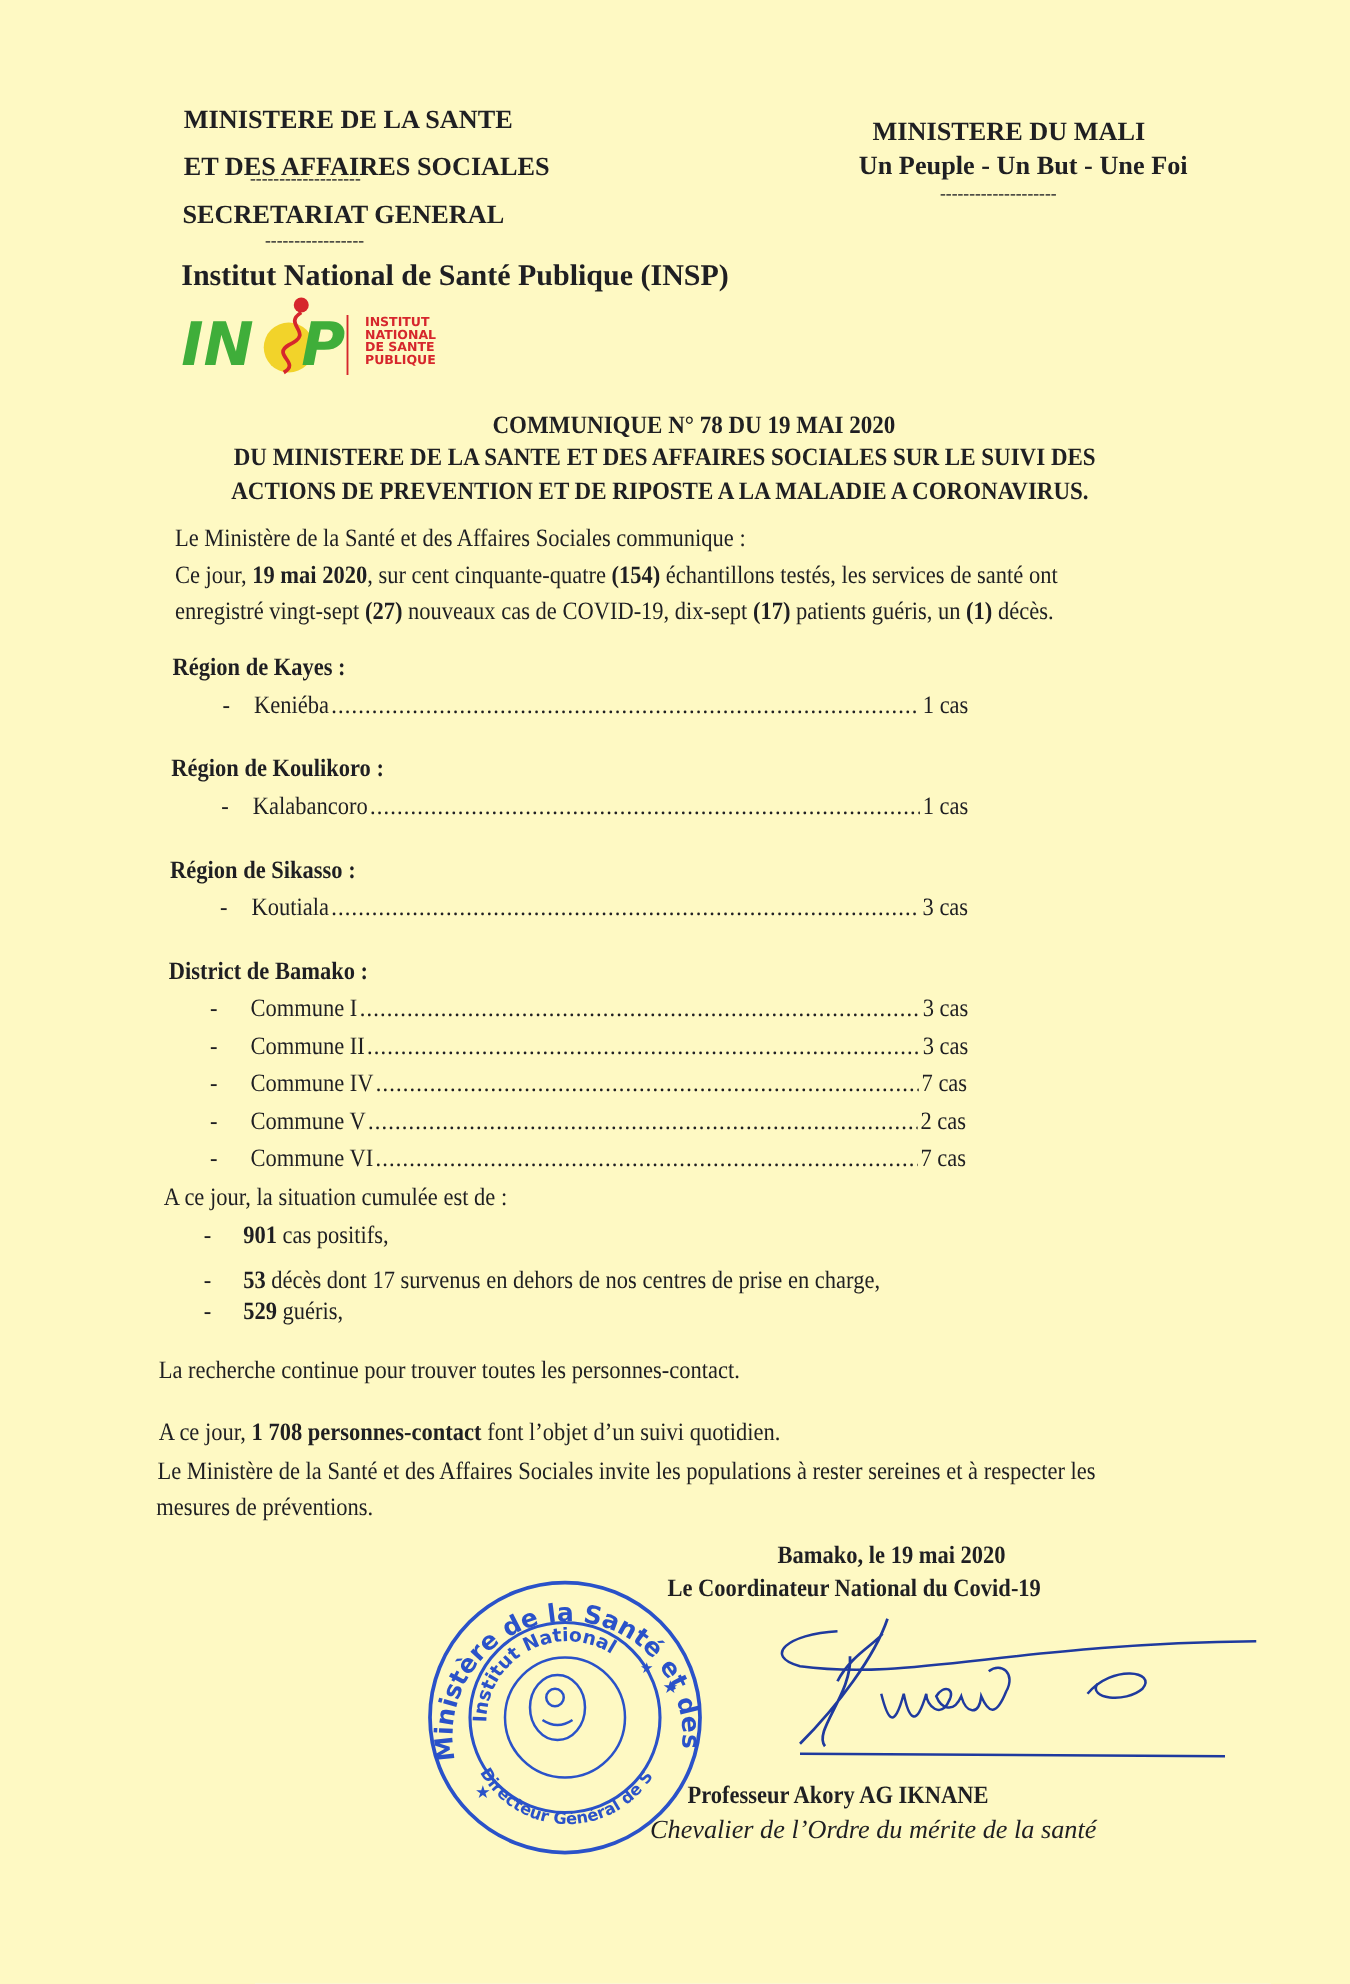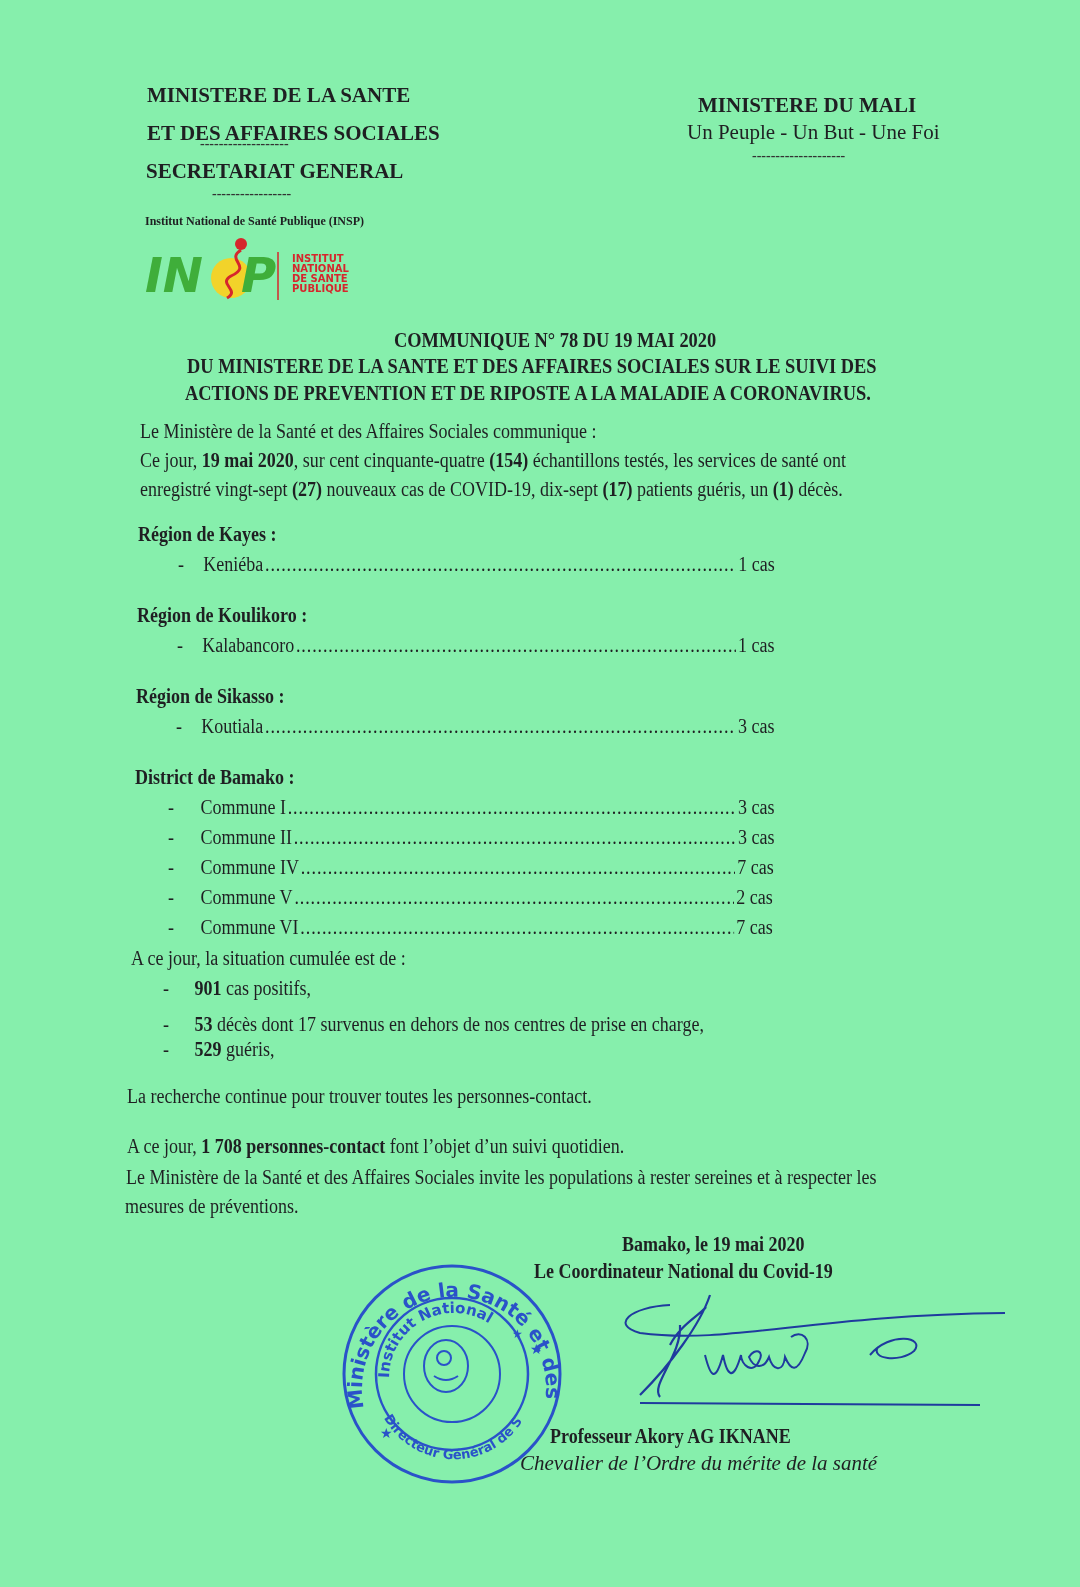--- a/index.html
+++ b/index.html
@@ -1,20 +1,20 @@
 <!DOCTYPE html>
 <html><head>
 <meta charset="utf-8">
 <style>
   html, body { margin:0; padding:0; }
   body {
     width:1080px; height:1587px; background:#f6f6f4; position:relative; overflow:hidden;
     font-family:"Liberation Serif","DejaVu Serif",serif; color:#1f1f22;
   }
-  .page { position:absolute; left:0; top:0; width:1080px; height:1587px; background:#86efac; }
+  .page { position:absolute; left:0; top:0; width:1080px; height:1587px; background:#fef9c3; }
   .abs { position:absolute; white-space:nowrap; }
   .hdr { font-weight:bold; font-size:21px; line-height:26px; }
   .dash { font-weight:bold; font-size:14px; letter-spacing:0; color:#333; }
   .title { font-weight:bold; font-size:20px; line-height:26px; text-align:center; transform:scaleX(0.92); transform-origin:left top; }
   .body { font-size:20px; line-height:27px; transform:scaleX(0.9); transform-origin:left top; }
   .region { font-weight:bold; font-size:20px; transform:scaleX(0.9); transform-origin:left top; }
   .row { position:absolute; display:flex; align-items:baseline; font-size:20px; transform:scaleX(0.9); transform-origin:left top; }
   .row .bullet { width:28px; }
   .row .dots { flex:1; overflow:hidden; white-space:nowrap; letter-spacing:1px; margin:0 2px; }
   .row .dots::after { content:"........................................................................................................................................................"; }
@@ -26,41 +26,41 @@
 </head>
 <body>
 
 <div class="page">
 
   <div class="abs hdr" style="left:147px;top:82px;">MINISTERE DE LA SANTE</div>
   <div class="abs hdr" style="left:147px;top:120px;">ET DES AFFAIRES SOCIALES</div>
   <div class="abs dash" style="left:200px;top:136px;">-------------------</div>
   <div class="abs hdr" style="left:146px;top:158px;">SECRETARIAT GENERAL</div>
   <div class="abs dash" style="left:212px;top:186px;">-----------------</div>
-  <div class="abs hdr" style="left:145px;top:208px;font-size:12px;">Institut National de Santé Publique (INSP)</div>
+  <div class="abs hdr" style="left:145px;top:208px;font-size:24px;">Institut National de Santé Publique (INSP)</div>
 
   <div class="abs" style="left:145px;top:236px;width:200px;height:66px;">
     <svg width="200" height="66" viewBox="0 0 200 66">
       <text x="0" y="56" font-family="DejaVu Sans, sans-serif" font-weight="bold" font-style="italic" font-size="48" fill="#3fae3a">IN</text>
       <circle cx="86" cy="42" r="20" fill="#f2d32a"></circle>
       <text x="96" y="56" font-family="DejaVu Sans, sans-serif" font-weight="bold" font-style="italic" font-size="48" fill="#3fae3a">P</text>
       <circle cx="96" cy="8" r="6" fill="#d6262c"></circle>
       <path d="M96 14 C 80 24, 108 30, 86 40 C 72 48, 96 54, 82 62" stroke="#d6262c" stroke-width="3" fill="none"></path>
       <line x1="133" y1="16" x2="133" y2="64" stroke="#d6262c" stroke-width="1.5"></line>
     </svg>
     <div class="abs logo-txt" style="left:126px;top:18px;margin-left:21px;">
       <div>INSTITUT</div>
       <div>NATIONAL</div>
       <div>DE SANTE</div>
       <div>PUBLIQUE</div>
     </div>
   </div>
 
   <div class="abs hdr" style="left:698px;top:92px;">MINISTERE DU MALI</div>
-  <div class="abs hdr" style="left:687px;top:119px;font-weight:normal;">Un Peuple - Un But - Une Foi</div>
+  <div class="abs hdr" style="left:687px;top:119px;font-weight:bold;">Un Peuple - Un But - Une Foi</div>
   <div class="abs dash" style="left:752px;top:148px;">--------------------</div>
 
   <div class="abs title" style="left:394px;top:327px;">COMMUNIQUE N° 78 DU 19 MAI 2020</div>
   <div class="abs title" style="left:187px;top:353px;">DU MINISTERE DE LA SANTE ET DES AFFAIRES SOCIALES SUR LE SUIVI DES</div>
   <div class="abs title" style="left:185px;top:380px;">ACTIONS DE PREVENTION ET DE RIPOSTE A LA MALADIE A CORONAVIRUS.</div>
 
   <div class="abs body" style="left:140px;top:418px;">Le Ministère de la Santé et des Affaires Sociales communique :</div>
   <div class="abs body" style="left:140px;top:447px;"><span>Ce jour, </span><b>19 mai 2020</b><span>, sur cent cinquante-quatre </span><b>(154)</b><span> échantillons testés, les services de santé ont</span></div>
   <div class="abs body" style="left:140px;top:476px;"><span>enregistré vingt-sept </span><b>(27)</b><span> nouveaux cas de COVID-19, dix-sept </span><b>(17)</b><span> patients guéris, un </span><b>(1)</b><span> décès.</span></div>
 

